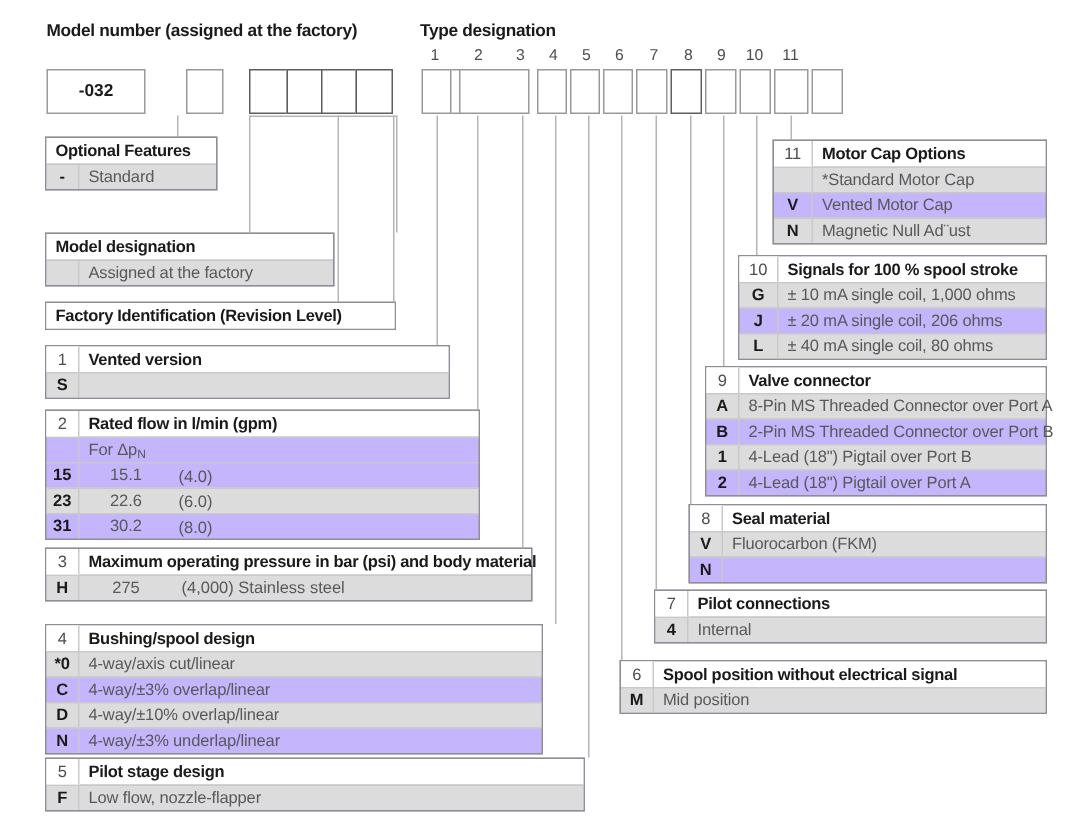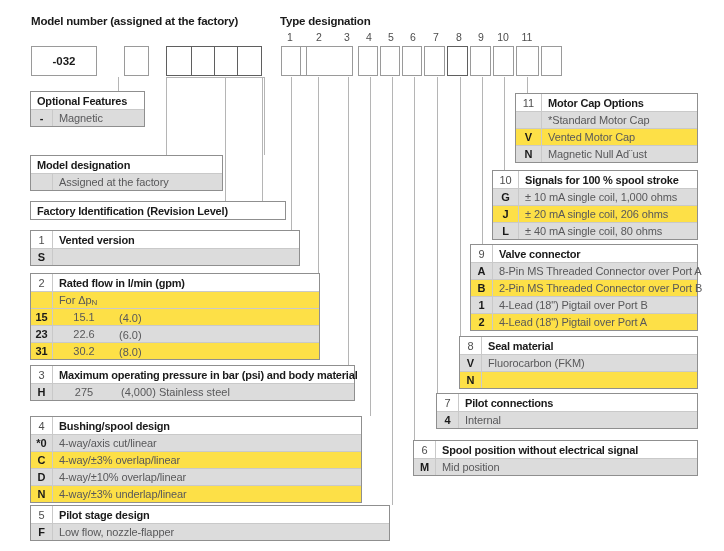--- a/index.html
+++ b/index.html
@@ -50,21 +50,21 @@
   
   .lead{position:absolute;background:#b5b5b5;}
   .lead.v{width:1px;}
   .lead.h{height:1px;}
 
   
   .tbl{
     position:absolute;
     border:1px solid #8f8f8f;
     box-sizing:border-box;
-    background:#fde047;
+    background:#c4b5fd;
     font-size:11px;
   }
   .trow{
     display:flex;
     align-items:stretch;
     border-top:1px solid #c9c9c9;
     min-height:17px;
     box-sizing:border-box;
   }
   .trow:first-child{border-top:none;}
@@ -194,35 +194,35 @@
   <div class="lead v" style="left:482px;top:77px;height:167px;"></div>
   <div class="lead v" style="left:504px;top:77px;height:93px;"></div>
   <div class="lead v" style="left:527px;top:77px;height:16px;"></div>
 
   <div class="tbl" style="left:30px;top:91px;width:115px;">
     <div class="trow head">
       <div class="tval title">Optional Features</div>
     </div>
     <div class="trow shade">
       <div class="tkey">-</div>
-      <div class="tval">Magnetic</div>
+      <div class="tval">Standard</div>
     </div>
   </div>
 
   <div class="tbl" style="left:30px;top:155px;width:193px;">
     <div class="trow head">
       <div class="tval title">Model designation</div>
     </div>
     <div class="trow shade">
       <div class="tkey blank"></div>
       <div class="tval">Assigned at the factory</div>
     </div>
   </div>
 
-  <div class="tbl" style="left:30px;top:201px;width:256px;">
+  <div class="tbl" style="left:30px;top:201px;width:234px;">
     <div class="trow head">
       <div class="tval title">Factory Identification (Revision Level)</div>
     </div>
   </div>
 
   <div class="tbl" style="left:30px;top:230px;width:270px;">
     <div class="trow head">
       <div class="tkey num">1</div>
       <div class="tval title">Vented version</div>
     </div>

